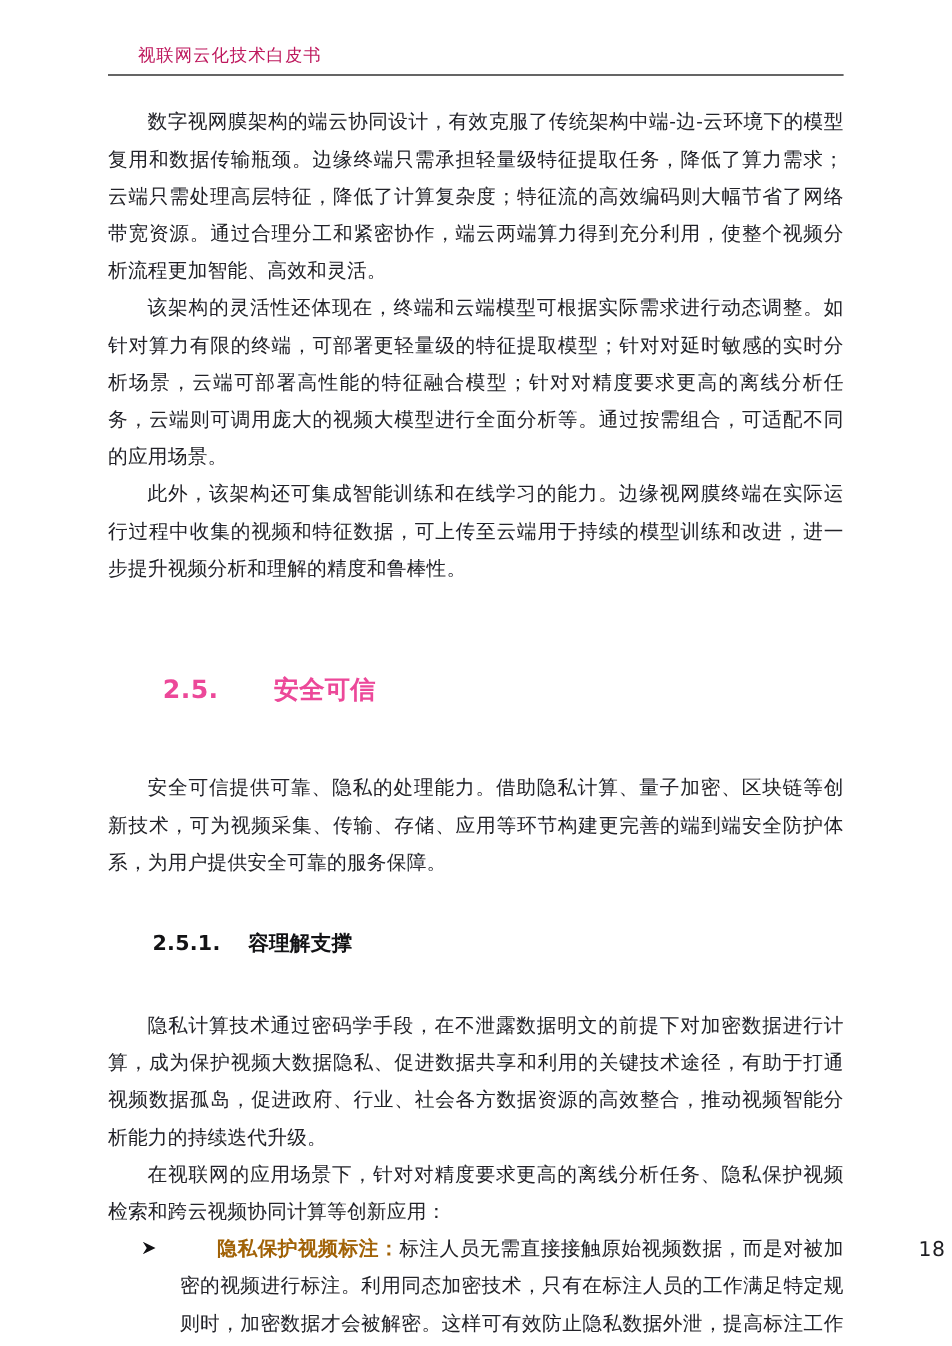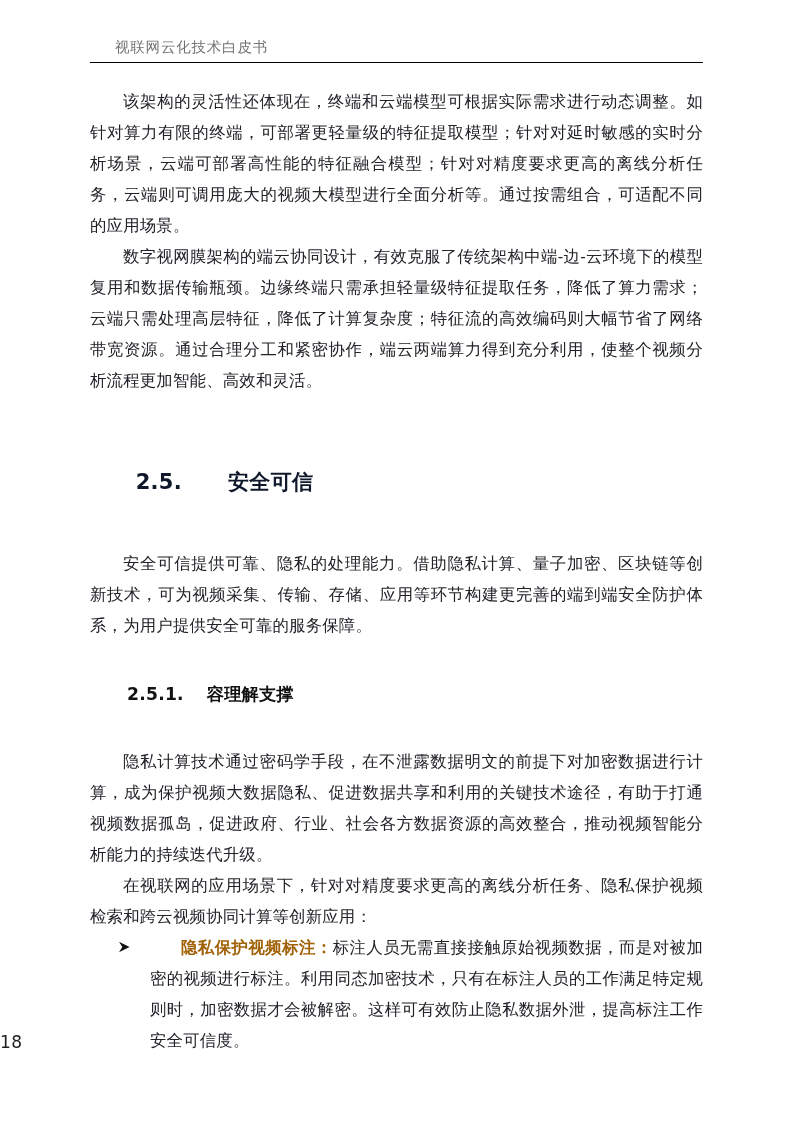--- a/index.html
+++ b/index.html
@@ -28,21 +28,21 @@
     position: absolute;
     left: 90px;
     top: 36px;
     width: 613px;
   }
   .header-title {
     font-family: "DejaVu Serif", "Liberation Serif", serif;
     font-size: 14.5px;
     line-height: 22px;
     letter-spacing: 0.8px;
-    color: #737373;
+    color: #be185d;
     padding-left: 25px;
     white-space: nowrap;
   }
   .header-rule {
     margin-top: 4px;
     border-top: 1.6px solid #000000;
     width: 613px;
     height: 0;
   }
 
@@ -68,21 +68,21 @@
     text-indent: 33px;
   }
 
   
   h2.sec {
     margin: 0;
     font-family: "DejaVu Sans", "Liberation Sans", sans-serif;
     font-weight: bold;
     font-size: 21px;
     line-height: 40px;
-    color: #0f172a;
+    color: #ec4899;
     letter-spacing: 0.3px;
     white-space: pre;
   }
   h2.sec .num { display: inline-block; }
   h2.sec .gap { display: inline-block; width: 46px; }
 
   h3.subsec {
     margin: 0;
     font-family: "DejaVu Sans", "Liberation Sans", sans-serif;
     font-weight: bold;
@@ -132,21 +132,21 @@
     color: #a16207;
     padding-left: 31px;
   }
 
   
   .footer {
     position: absolute;
     left: 0;
     top: 1032px;
     width: 788px;
-    text-align: left;
+    text-align: right;
   }
   .page-number {
     font-family: "DejaVu Sans", "Liberation Sans", sans-serif;
     font-size: 17px;
     color: #1d1d22;
     letter-spacing: 0.5px;
   }
 </style>
 </head>
 <body>
@@ -154,24 +154,25 @@
 <div class="page">
 
   <div class="header">
     <div class="header-title">视联网云化技术白皮书</div>
     <div class="header-rule"></div>
   </div>
 
   <div class="body-col">
 
 
+    <p class="para indent">数字视网膜架构的端云协同设计，有效克服了传统架构中端-边-云环境下的模型复用和数据传输瓶颈。边缘终端只需承担轻量级特征提取任务，降低了算力需求；云端只需处理高层特征，降低了计算复杂度；特征流的高效编码则大幅节省了网络带宽资源。通过合理分工和紧密协作，端云两端算力得到充分利用，使整个视频分析流程更加智能、高效和灵活。</p>
+
     <p class="para indent">该架构的灵活性还体现在，终端和云端模型可根据实际需求进行动态调整。如针对算力有限的终端，可部署更轻量级的特征提取模型；针对对延时敏感的实时分析场景，云端可部署高性能的特征融合模型；针对对精度要求更高的离线分析任务，云端则可调用庞大的视频大模型进行全面分析等。通过按需组合，可适配不同的应用场景。</p>
 
-    <p class="para indent">数字视网膜架构的端云协同设计，有效克服了传统架构中端-边-云环境下的模型复用和数据传输瓶颈。边缘终端只需承担轻量级特征提取任务，降低了算力需求；云端只需处理高层特征，降低了计算复杂度；特征流的高效编码则大幅节省了网络带宽资源。通过合理分工和紧密协作，端云两端算力得到充分利用，使整个视频分析流程更加智能、高效和灵活。</p>
-
+    <p class="para indent">此外，该架构还可集成智能训练和在线学习的能力。边缘视网膜终端在实际运行过程中收集的视频和特征数据，可上传至云端用于持续的模型训练和改进，进一步提升视频分析和理解的精度和鲁棒性。</p>
 
     <div class="sp-before-h2"></div>
 
     <h2 class="sec">
       <span class="num">2.5.</span><span class="gap"></span><span class="ttl">安全可信</span>
     </h2>
 
     <div class="sp-after-h2"></div>
 
     <p class="para indent">安全可信提供可靠、隐私的处理能力。借助隐私计算、量子加密、区块链等创新技术，可为视频采集、传输、存储、应用等环节构建更完善的端到端安全防护体系，为用户提供安全可靠的服务保障。</p>

